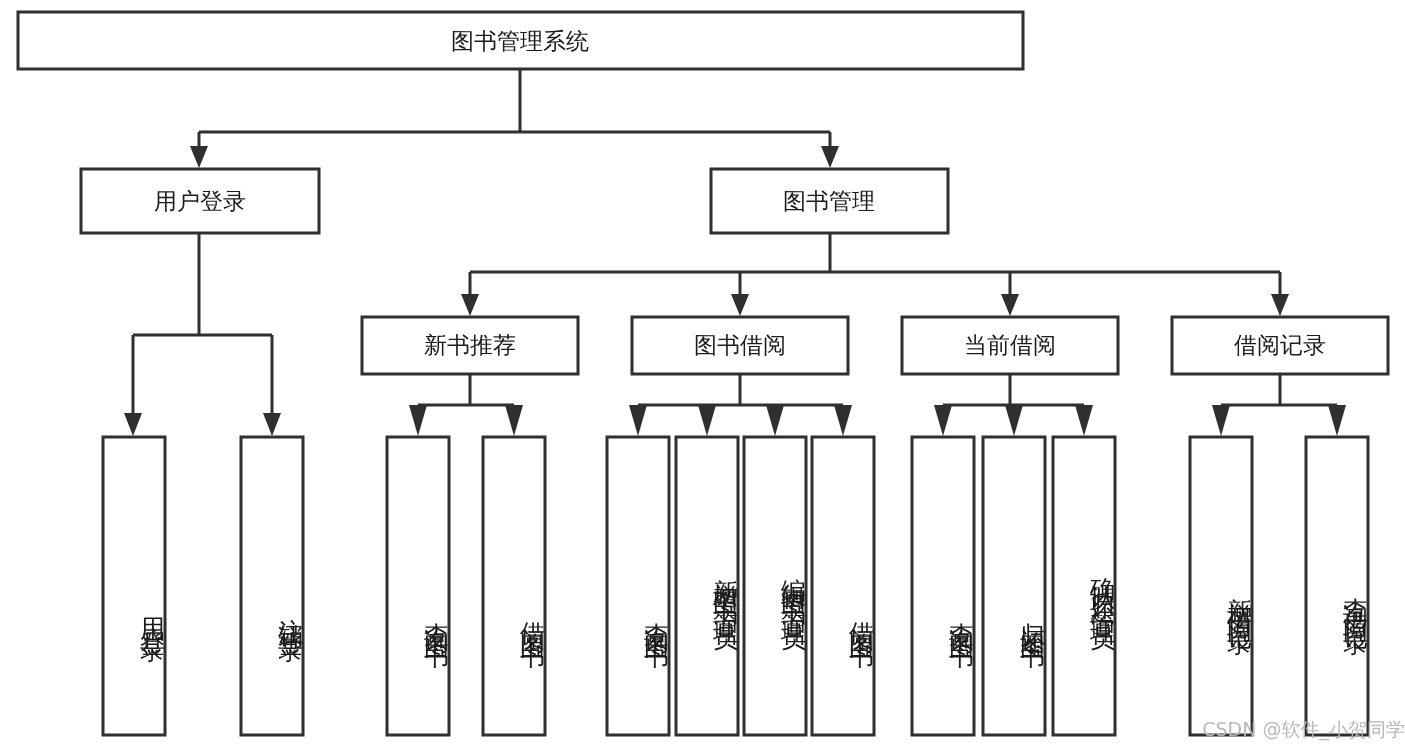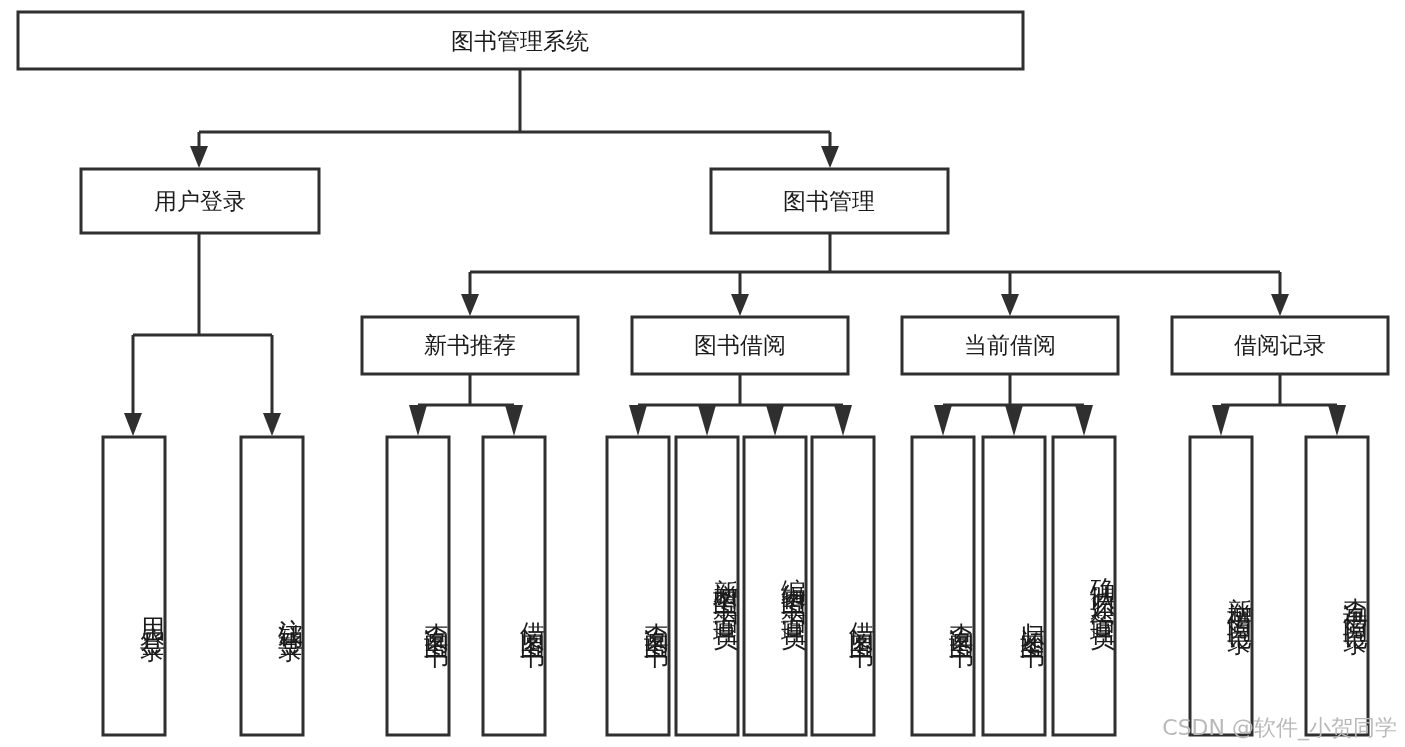--- a/index.html
+++ b/index.html
@@ -59,24 +59,24 @@
     color: #1b1b1b;
     text-align: center;
     display: flex;
     align-items: flex-start;
     justify-content: center;
     white-space: nowrap;
     pointer-events: none;
   }
   .watermark {
     position: absolute;
-    right: 8px;
+    right: 0;
     bottom: 4px;
     font-family: "DejaVu Sans", "Liberation Sans", sans-serif;
-    font-size: 22px;
+    font-size: 19px;
     color: #b9b9b9;
     white-space: nowrap;
     user-select: none;
   }
 </style>
 </head>
 <body>
 
 <div id="diagram-root">
 

